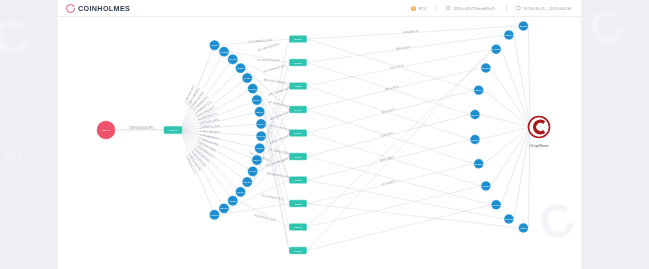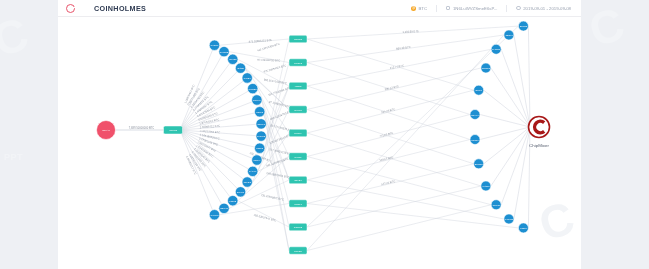--- a/index.html
+++ b/index.html
@@ -44,21 +44,21 @@
     height: 17px;
     background: #ffffff;
     border-bottom: 1px solid #ededf0;
     box-sizing: border-box;
     display: flex;
     align-items: center;
   }
   .brand {
     display: flex;
     align-items: center;
-    gap: 19px;
+    gap: 3px;
     margin-left: 8px;
   }
   .brand-mark {
     width: 9px; height: 9px;
     border-radius: 50%;
     border: 1.6px solid #e8546b;
     box-sizing: border-box;
     position: relative;
     flex: none;
   }

